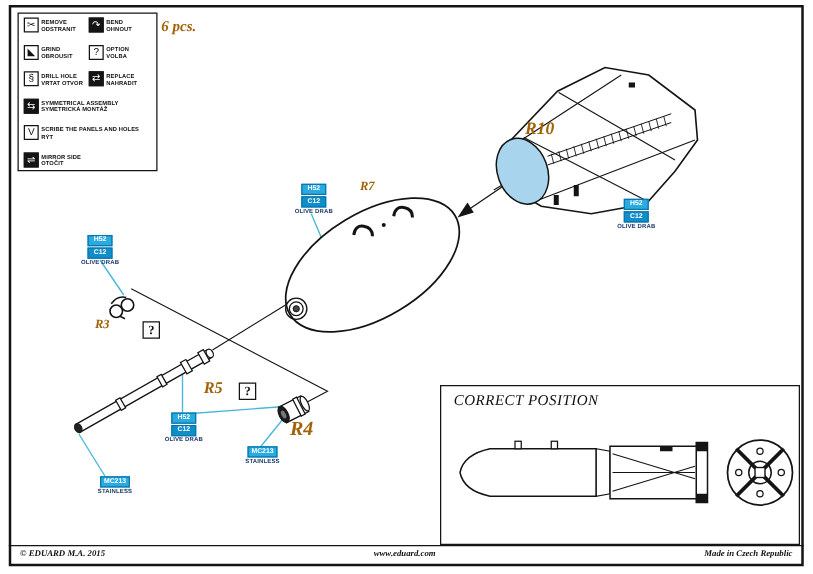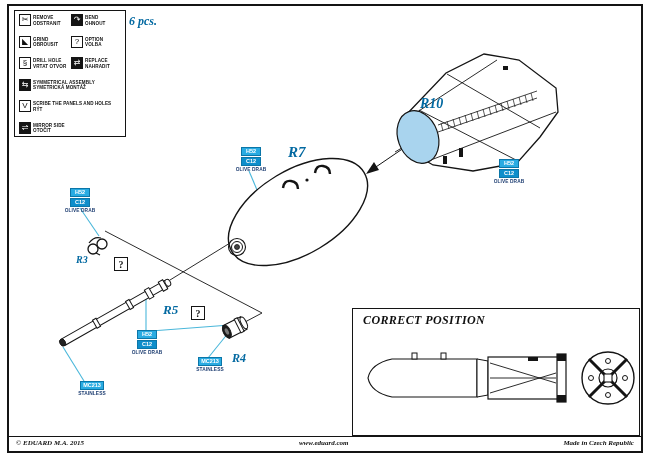--- a/index.html
+++ b/index.html
@@ -19,48 +19,48 @@
     padding:3px 2px 2px 4px;display:flex;flex-direction:column;justify-content:space-between;}
   .lrow{display:flex;}
   .litem{display:flex;align-items:flex-start;gap:2px;width:50%;}
   .litem.wide{width:100%;}
   .licon{width:12px;height:12px;min-width:12px;border:1.2px solid #141414;box-sizing:border-box;
     display:flex;align-items:center;justify-content:center;font-size:8px;line-height:1;color:#111;background:#fff;}
   .licon.dark{background:#141414;color:#fff;}
   .ltext{font-size:4.6px;line-height:1.25;font-weight:bold;color:#111;letter-spacing:0.1px;padding-top:1px;}
   .ltext .cz{font-weight:bold;}
   
-  .partlabel{font-family:"Liberation Serif", serif;font-weight:bold;font-style:italic;color:#0369a1;}
+  .partlabel{font-family:"Liberation Serif", serif;font-weight:bold;font-style:italic;color:#a16207;}
   #qty{left:129px;top:14px;font-size:12px;}
   #lab-r10{left:420px;top:52px;font-size:14px;margin-top:44px;}
-  #lab-r7{left:288px;top:144px;font-size:15px;}
+  #lab-r7{left:288px;top:144px;font-size:10px;}
   #lab-r3{left:76px;top:254px;font-size:10px;}
   #lab-r5{left:163px;top:302px;font-size:13px;}
-  #lab-r4{left:232px;top:351px;font-size:12px;}
+  #lab-r4{left:232px;top:335px;font-size:16px;}
   
   .optbox{width:14px;height:14px;border:1.6px solid #141414;box-sizing:border-box;background:#fff;
     display:flex;align-items:center;justify-content:center;font-family:"Liberation Serif", serif;
     font-weight:bold;font-size:10px;color:#111;}
   #opt1{left:114px;top:257px;}
   #opt2{left:191px;top:306px;}
   
   .callout{display:flex;flex-direction:column;align-items:center;gap:1px;}
   .pcode{background:#29abe2;border:0.5px solid #0b76a8;color:#fff;font-weight:bold;font-size:5.5px;
     line-height:1.3;padding:0 2px;text-align:center;min-width:14px;}
   .pcode.dark{background:#0e8ecb;}
   .plabel{font-size:4.8px;font-weight:bold;color:#1c3c70;white-space:nowrap;letter-spacing:0.1px;}
   #co-r3{left:62px;top:188px;width:36px;}
   #co-r7{left:232px;top:147px;width:38px;}
   #co-r10{left:490px;top:159px;width:38px;}
   #co-r5{left:128px;top:330px;width:38px;}
   #co-r4{left:190px;top:357px;width:40px;}
   #co-r5tip{left:70px;top:381px;width:44px;}
   
   #cpbox{left:352px;top:308px;width:288px;height:128px;border:1.6px solid #141414;box-sizing:border-box;}
-  #cptitle{left:10px;top:4px;font-family:"Liberation Serif", serif;font-weight:bold;font-style:italic;
+  #cptitle{left:10px;top:4px;font-family:"Liberation Serif", serif;font-weight:normal;font-style:italic;
     font-size:12px;color:#101010;letter-spacing:0.4px;}
   #diagram{left:0;top:0;width:650px;height:459px;pointer-events:none;}
 </style>
 </head>
 <body>
 
 <svg id="diagram" class="abs" viewBox="0 0 650 459">
 
   <g stroke="#141414" stroke-width="0.9" fill="none">
     <polyline points="105,231 262,313 245,322"></polyline>

